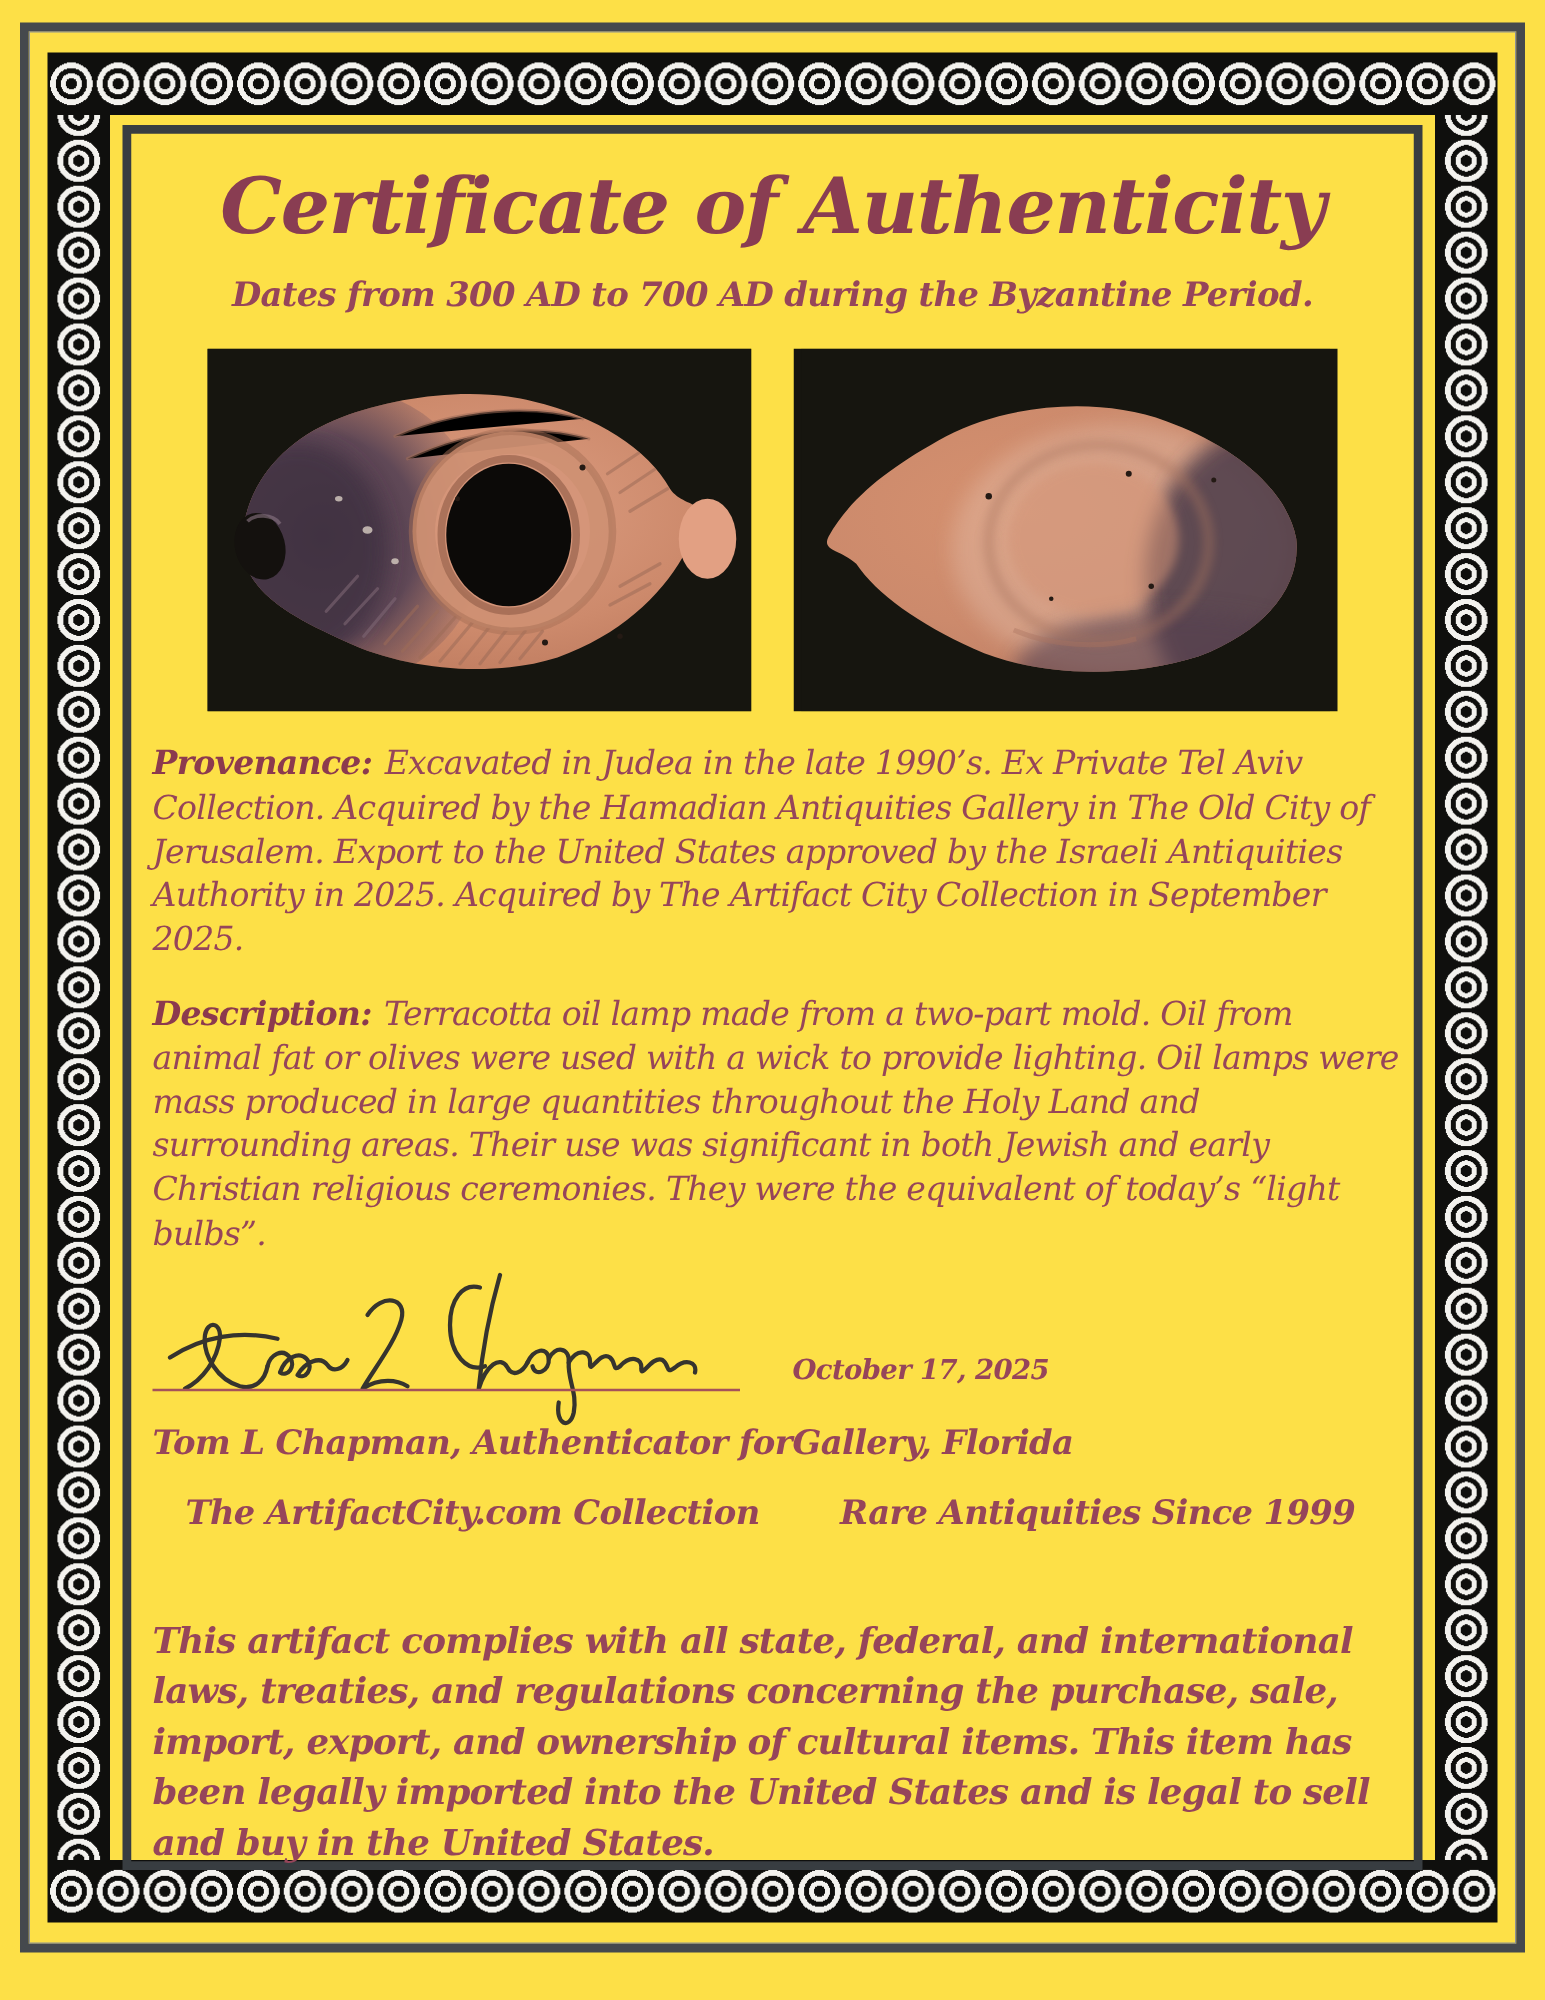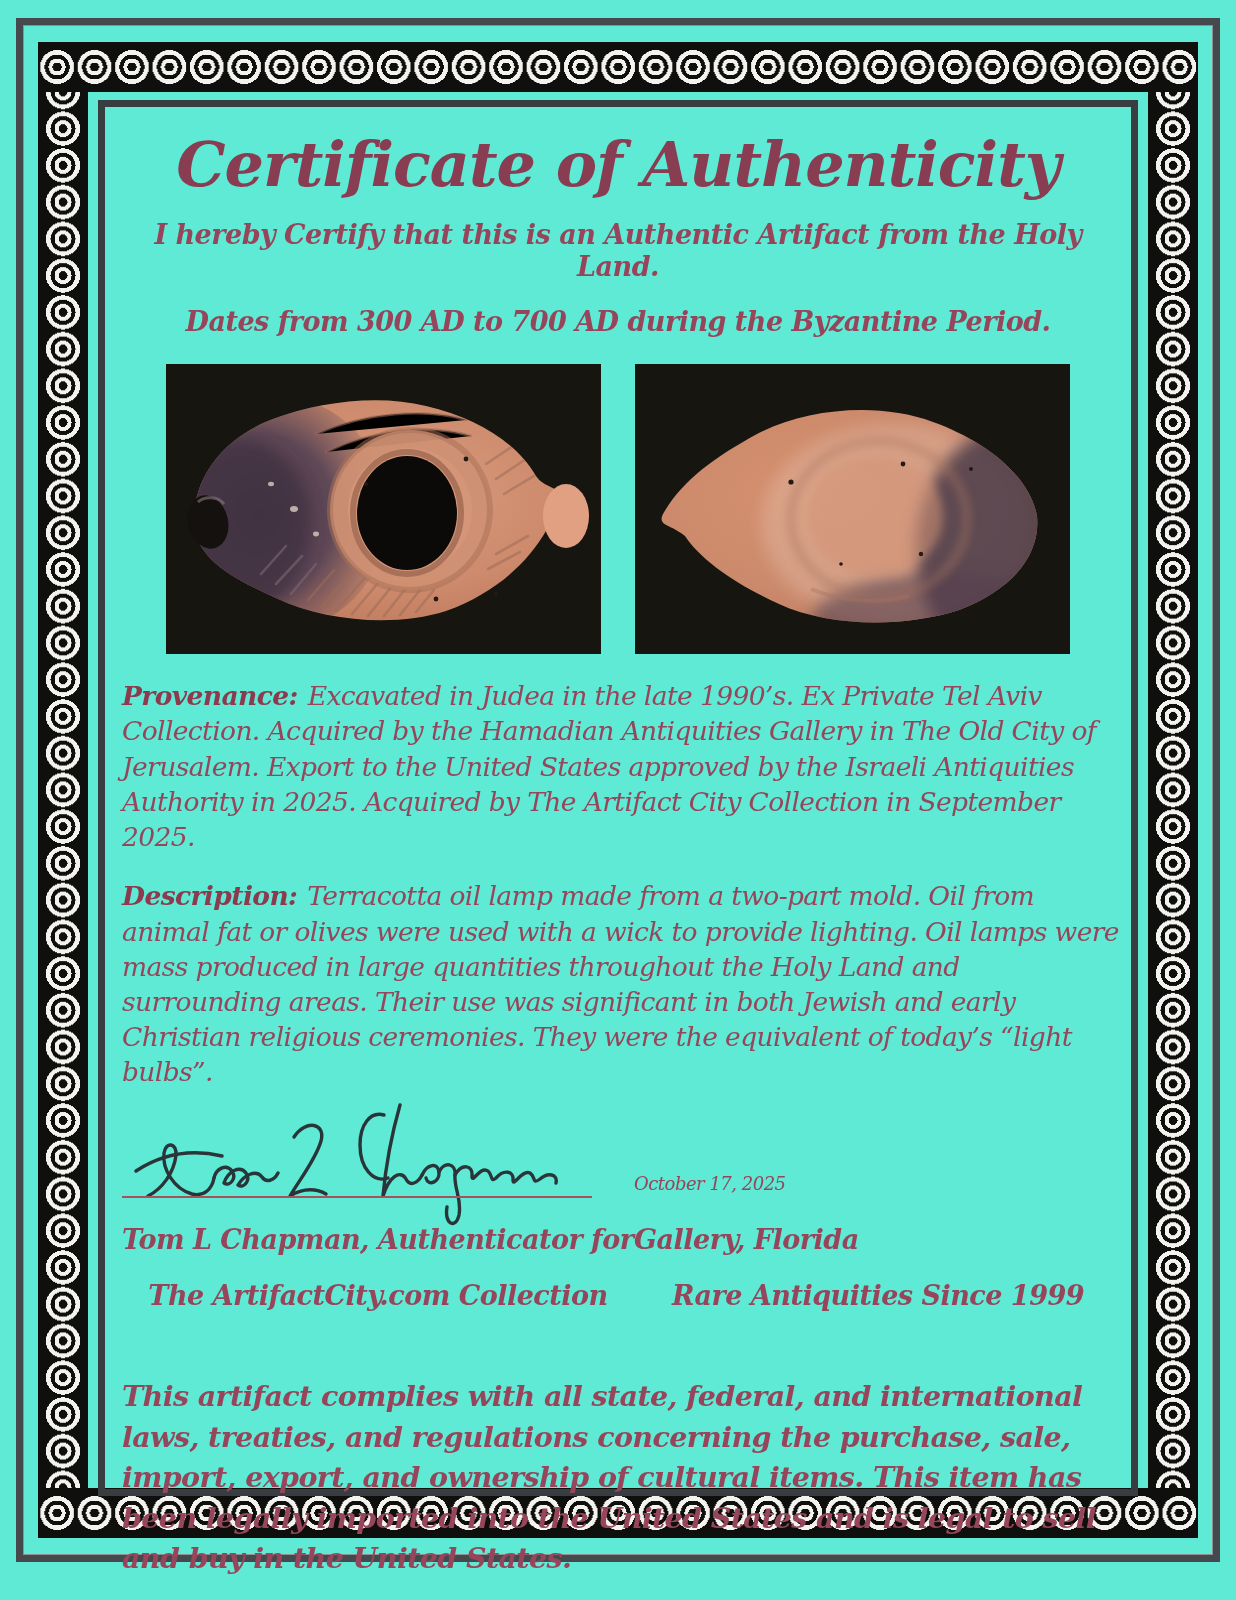--- a/index.html
+++ b/index.html
@@ -1,16 +1,16 @@
 <!DOCTYPE html>
 <html><head>
 <meta charset="utf-8">
 <style>
   html,body{margin:0;padding:0;background:#ffffff;}
-  .page{position:relative;width:1236px;height:1600px;background:#5eead4;overflow:hidden;
+  .page{position:relative;width:1236px;height:1600px;background:#fde047;overflow:hidden;
         font-family:"DejaVu Serif","Liberation Serif",serif;}
   
   .frame-outer{position:absolute;top:18px;left:16px;right:16px;bottom:38px;
                border:7px solid #45494d;box-shadow:inset 0 0 0 1px #8d9194;}
   .frame-inner{position:absolute;top:100px;left:98px;right:98px;bottom:104px;
                border:7px solid #383d41;}
   .band{position:absolute;background-color:#0f0f0d;}
   .band-h{background-image:radial-gradient(circle,#0f0f0d 0 4.5px,#f3f2ee 4.5px 8.5px,#0f0f0d 8.5px 12.5px,#f3f2ee 12.5px 17px,rgba(0,0,0,0) 17px);
           background-size:37px 50px;background-repeat:round no-repeat;background-position:center;}
   .band-v{background-image:radial-gradient(circle,#0f0f0d 0 4.5px,#f3f2ee 4.5px 8.5px,#0f0f0d 8.5px 12.5px,#f3f2ee 12.5px 17px,rgba(0,0,0,0) 17px);
@@ -37,21 +37,21 @@
   
   .sigblock{margin:16px 0 0 0;display:flex;width:1000px;}
   .sig-left{width:512px;flex:0 0 auto;}
   .sig-right{flex:1;}
   .sig-area{position:relative;height:102px;width:470px;}
   .sig-line{position:absolute;left:0;bottom:10px;width:470px;border-bottom:2px solid #a5525a;}
   .sig-svg{position:absolute;left:6px;bottom:-16px;width:450px;height:125px;overflow:visible;}
   .sigline{margin:16px 0 0 0;font-size:27px;font-weight:700;letter-spacing:-0.5px;line-height:1.2;}
   .sigline.second{margin-top:24px;text-align:center;}
   .daterow{height:102px;display:flex;align-items:flex-end;padding-bottom:14px;box-sizing:border-box;}
-  .daterow p{margin:0;font-size:18px;font-weight:400;letter-spacing:-0.5px;}
+  .daterow p{margin:0;font-size:22px;font-weight:700;letter-spacing:-0.5px;}
   
   .legal{margin:64px 0 0 0;font-size:28.5px;font-weight:700;letter-spacing:-0.6px;
          line-height:1.42;width:985px;}
   .ink{stroke:#26262c;stroke-width:3.4;fill:none;stroke-linecap:round;stroke-linejoin:round;opacity:.92;}
 </style>
 </head>
 <body>
 
 <div class="page">
 
@@ -59,21 +59,20 @@
   <div class="band band-h band-top"></div>
   <div class="band band-h band-bottom"></div>
   <div class="band band-v band-left"></div>
   <div class="band band-v band-right"></div>
   <div class="frame-inner"></div>
 
   <div class="content">
 
     <h1 class="title">Certificate of Authenticity</h1>
 
-    <p class="stmt">I hereby Certify that this is an Authentic Artifact from the Holy Land.</p>
     <p class="stmt stmt2">Dates from 300 AD to 700 AD during the Byzantine Period.</p>
 
     <div class="photos">
 
       <div class="photo">
         <svg viewBox="0 0 435 290">
           <defs>
             <radialGradient id="lg1" cx="55%" cy="42%" r="78%">
               <stop offset="0%" stop-color="#dc9d81"></stop>
               <stop offset="55%" stop-color="#cd8a6c"></stop>

